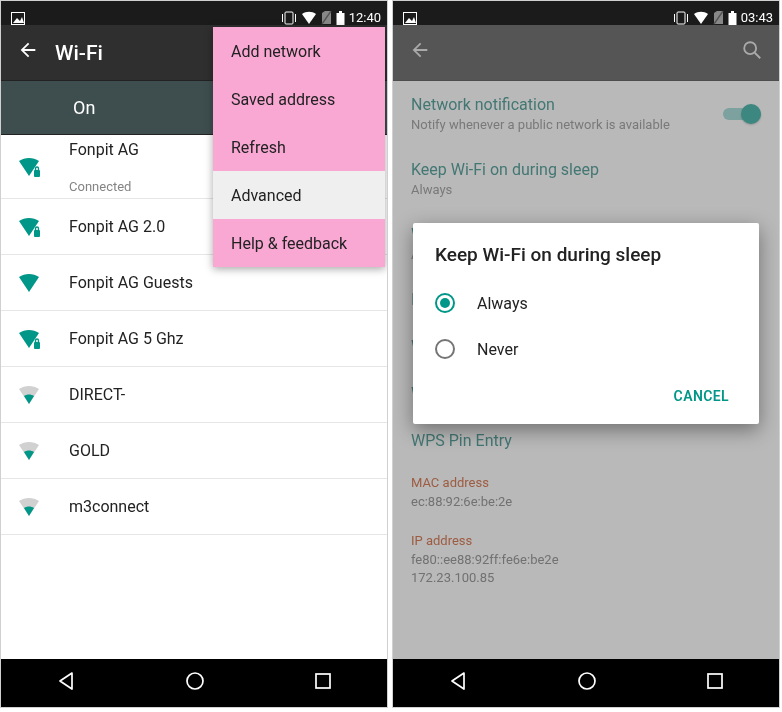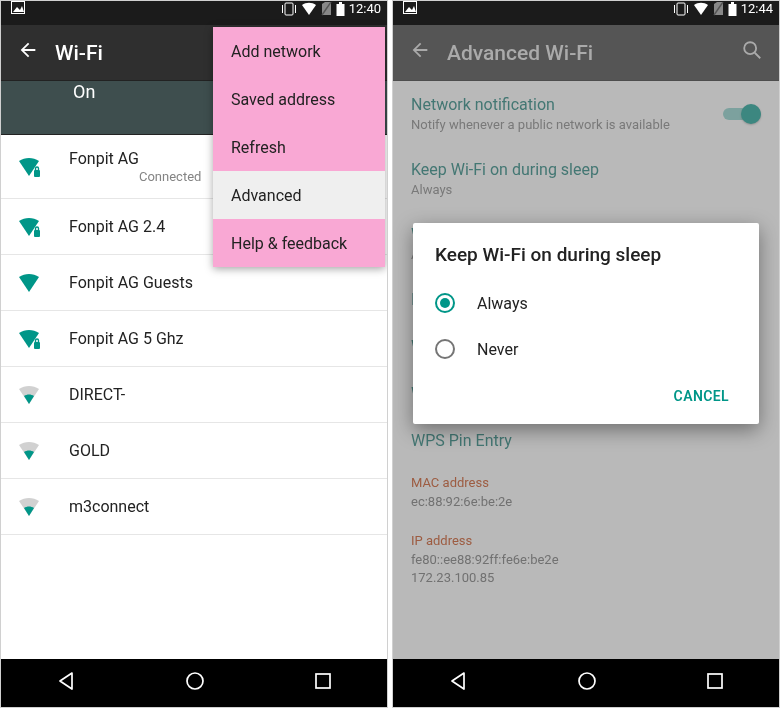--- a/index.html
+++ b/index.html
@@ -20,21 +20,21 @@
     overflow: hidden;
   }
   .phone + .phone { margin-left: 4px; }
 
   
   .statusbar {
     height: 24px;
     background: #1b1b1b;
     color: #fff;
     display: flex;
-    align-items: flex-start;
+    align-items: flex-end;
     padding: 0 6px;
     font-size: 13px;
   }
   .statusbar .left { display:flex; align-items:center; gap:3px; padding-left:4px;}
   .statusbar .right { margin-left:auto; display:flex; align-items:center; gap:4px; }
   .statusbar svg { display:block; }
 
   
   .appbar {
     height: 56px;
@@ -49,39 +49,40 @@
   }
   .appbar .title { font-size: 21px; font-weight:500; }
   .appbar .rightbtn { margin-left:auto; }
 
   
   .toggle-row {
     height: 54px;
     background: #3e4e4e;
     color: #fff;
     display:flex;
+    align-items:center;
     padding: 0 72px;
     font-size: 18px;
     border-bottom: 1px solid #222;
   }
 
   
   .wifi-list { background:#fff; }
   .wifi-item {
     display:flex;
     align-items:center;
     padding: 0 16px;
     height: 56px;
     border-bottom: 1px solid #e6e6e6;
   }
   .wifi-item.tall { height: 64px; }
   .wifi-icon { width: 40px; display:flex; justify-content:flex-start;}
   .wifi-name { font-size: 16px; color:#222; }
   .wifi-sub { font-size: 13px; color:#848484; margin-top:20px;}
-  .wifi-text { margin-left: 12px; display:flex; flex-direction:row; }
+  .wifi-text { margin-left: 12px; display:flex; flex-direction:column; }
 
   
   .overflow-menu {
     position:absolute;
     top: 26px;
     right: 2px;
     width: 172px;
     background:#f9a8d4;
     box-shadow: 0 2px 8px rgba(0,0,0,0.35);
     z-index: 20;
@@ -256,21 +257,21 @@
 
       <div class="wifi-item">
         <span class="wifi-icon">
           <svg width="24" height="22" viewBox="0 0 24 22">
               <path d="M12 20 L22 5 C16 1 8 1 2 5 Z" fill="#009688"></path>
               <rect x="17" y="14" width="6" height="7" rx="1" fill="#009688"></rect>
               <rect x="18.5" y="11" width="3" height="4" rx="1.5" fill="none" stroke="#009688" stroke-width="1.4"></rect>
             </svg>
         </span>
         <div class="wifi-text">
-          <span class="wifi-name">Fonpit AG 2.4</span>
+          <span class="wifi-name">Fonpit AG 2.0</span>
         </div>
       </div>
 
       <div class="wifi-item">
         <span class="wifi-icon">
           <svg width="24" height="22" viewBox="0 0 24 22">
               <path d="M12 20 L22 5 C16 1 8 1 2 5 Z" fill="#009688"></path>
             </svg>
         </span>
         <div class="wifi-text">
@@ -394,31 +395,30 @@
               <path d="M1 2 L4 0 L10 0 L10 13 L1 13 Z" fill="#888"></path>
               <line x1="1" y1="13" x2="10" y2="0" stroke="#555" stroke-width="1.4"></line>
             </svg>
         </span>
         <span>
           <svg width="9" height="14" viewBox="0 0 9 14">
               <rect x="3" y="0" width="3" height="2" fill="#fff"></rect>
               <rect x="0.5" y="2" width="8" height="12" fill="#fff"></rect>
             </svg>
         </span>
-        <span>12:44</span>
+        <span>03:43</span>
       </div>
     </div>
 
     <div class="appbar appbar2">
       <span>
         <svg width="22" height="22" viewBox="0 0 24 24">
             <path d="M20 11H7.8l5.6-5.6L12 4l-8 8 8 8 1.4-1.4L7.8 13H20z" fill="#ddd"></path>
           </svg>
       </span>
-      <span class="title" style="color:#ddd">Advanced Wi-Fi</span>
       <span class="rightbtn">
         <svg width="22" height="22" viewBox="0 0 24 24">
             <circle cx="10" cy="10" r="6.5" fill="none" stroke="#ddd" stroke-width="2"></circle>
             <line x1="15" y1="15" x2="21" y2="21" stroke="#ddd" stroke-width="2"></line>
           </svg>
       </span>
     </div>
 
     <div class="adv-content">
       <div class="setting with-switch">

